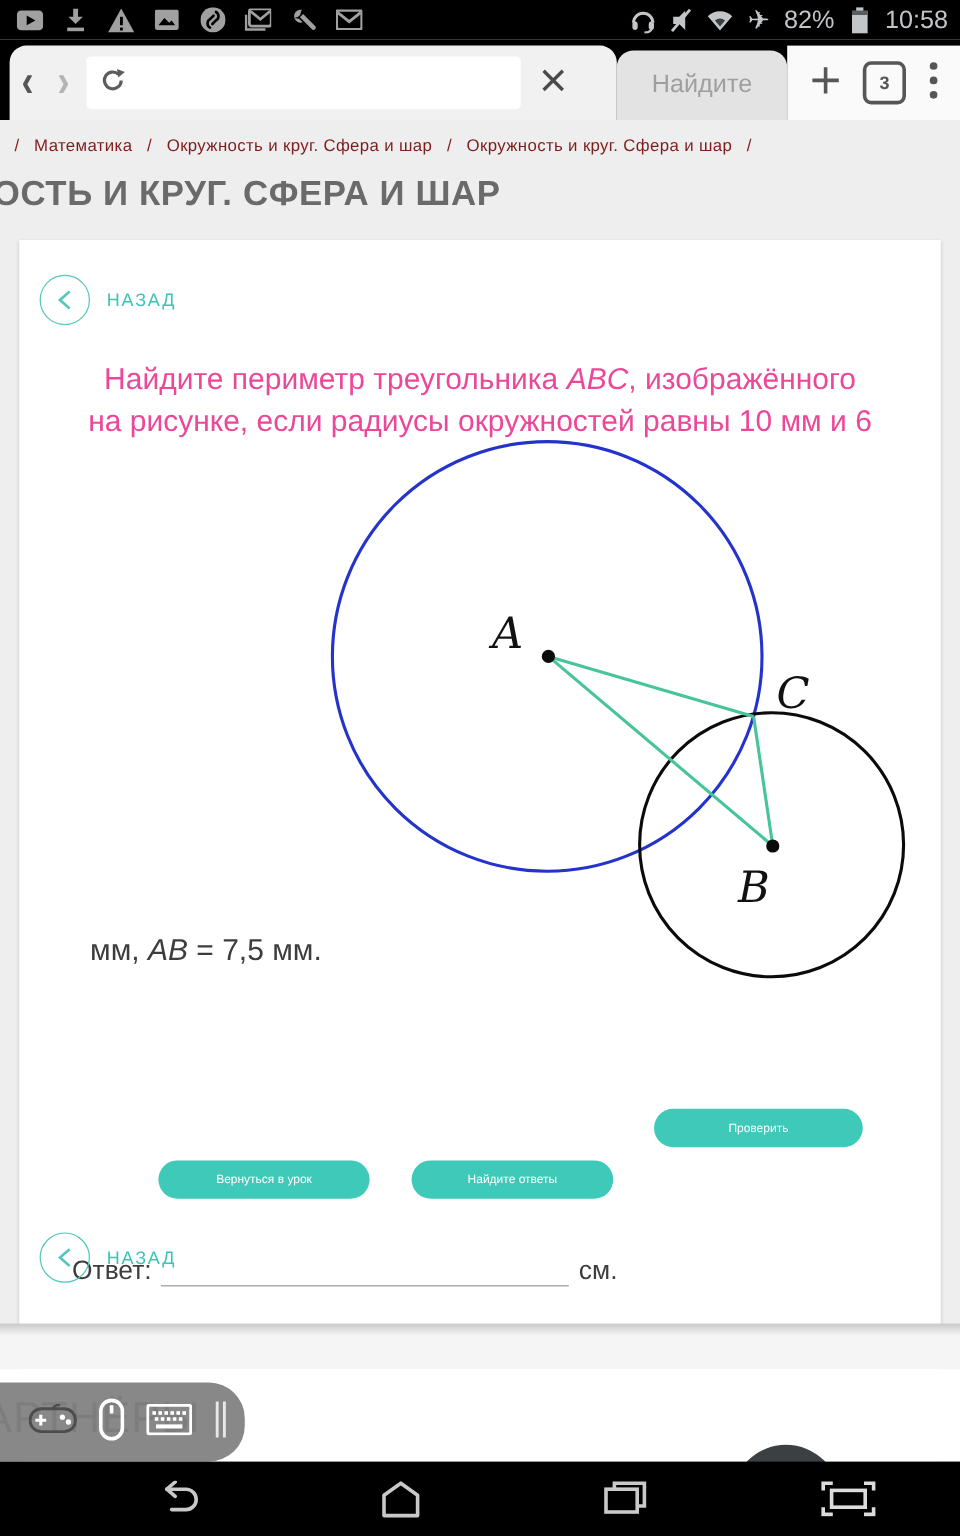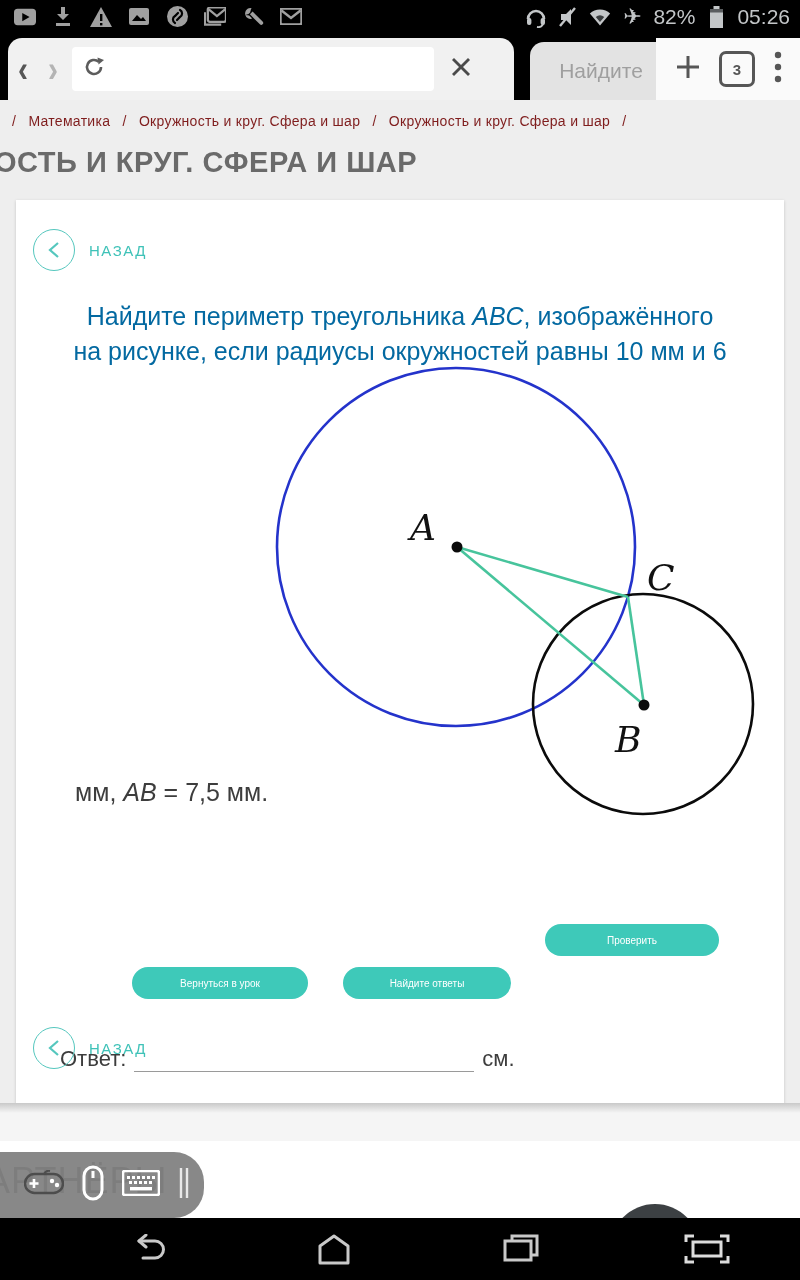--- a/index.html
+++ b/index.html
@@ -9,36 +9,36 @@
   }
   .abs{position:absolute;}
   
   #status-bar{left:0;top:0;width:800px;height:33px;background:#000;display:flex;align-items:center;}
   .sb-left{display:flex;align-items:center;gap:16px;padding-left:14px;color:#a0a0a0;}
   .sb-right{margin-left:auto;display:flex;align-items:center;gap:10px;padding-right:10px;color:#c3c6c8;font-size:21px;}
   .sb-ic{width:22px;height:22px;display:flex;align-items:center;justify-content:center;}
   
   #toolbar{left:0;top:33px;width:800px;height:67px;background:#000;}
   #tab-active{position:absolute;left:8px;top:5px;width:506px;height:62px;background:#f1f1f1;border-radius:14px 14px 0 0;display:flex;align-items:center;}
-  #tab-inactive{position:absolute;left:514px;top:9px;width:142px;height:58px;background:#e3e3e3;border-radius:14px 14px 0 0;display:flex;align-items:center;justify-content:center;color:#9f9f9f;font-size:21px;margin-left:16px;}
+  #tab-inactive{position:absolute;left:514px;top:9px;width:142px;height:58px;background:#e3e3e3;border-radius:14px 14px 0 0;display:flex;align-items:center;justify-content:center;color:#9f9f9f;font-size:21px;}
   #toolbar-right{position:absolute;left:656px;top:5px;width:144px;height:62px;background:#fafafa;display:flex;align-items:center;justify-content:space-evenly;color:#565656;}
   .nav-chev{font-size:30px;line-height:1;padding:0 10px;color:#565656;font-weight:bold;transform:scaleY(1.25);}
   .nav-chev.dis{color:#b4b4b4;}
   #url-box{height:44px;width:362px;background:#fff;border-radius:4px;display:flex;align-items:center;margin-left:4px;}
   #url-text{font-size:21px;color:#3a3a3a;padding-left:14px;white-space:nowrap;overflow:hidden;flex:1;}
   #tab-count-box{width:30px;height:30px;border:3px solid #565656;border-radius:7px;display:flex;align-items:center;justify-content:center;font-size:15px;font-weight:bold;color:#565656;}
   
   #breadcrumb{left:8px;top:113px;width:780px;font-size:14px;color:#7f1d1d;letter-spacing:.3px;}
   #breadcrumb span{margin:0 4px;}
   #page-title{left:-6px;top:146px;font-size:29px;font-weight:bold;color:#6a6a6a;letter-spacing:.5px;white-space:nowrap;}
   #card{left:16px;top:200px;width:768px;height:1026px;background:#fff;box-shadow:0 1px 3px rgba(0,0,0,.18);}
   .back-btn{position:absolute;display:flex;align-items:center;cursor:pointer;}
   .back-circle{width:40px;height:40px;border:1.5px solid #55c7be;border-radius:50%;display:flex;align-items:center;justify-content:center;}
   .back-label{margin-left:14px;color:#3fc2b8;font-size:15px;letter-spacing:1.5px;}
-  .problem-line{position:absolute;width:768px;text-align:center;font-size:25px;color:#0369a1;}
+  .problem-line{position:absolute;width:768px;text-align:center;font-size:25px;color:#ec4899;}
   .problem-line i, .answer-line i{font-style:italic;}
   #problem-line3{position:absolute;left:59px;top:578px;font-size:25px;color:#3d3d3d;text-align:left;width:auto;}
   #answer-row{position:absolute;left:44px;top:843px;display:flex;align-items:flex-end;font-size:22px;color:#3d3d3d;}
   #answer-input{width:336px;border:none;border-bottom:1.5px solid #9a9a9a;outline:none;font-size:20px;height:26px;margin:0 8px;background:transparent;}
   .pill-btn{position:absolute;height:32px;border:none;border-radius:16px;background:#3ec9b9;color:#fff;font-size:10px;font-family:"Liberation Sans",sans-serif;cursor:pointer;}
   
   #footer-band{left:0;top:1103px;width:800px;height:38px;background:#f5f5f5;}
   #footer-shadow{left:0;top:1103px;width:800px;height:10px;background:linear-gradient(to bottom,rgba(0,0,0,.18),rgba(0,0,0,0));}
   #white-zone{left:0;top:1141px;width:800px;height:77px;background:#fff;}
   #partners-text{left:-14px;top:1160px;font-size:36px;color:#2c2c2c;letter-spacing:1px;}
@@ -126,21 +126,21 @@
     </span>
     <span class="sb-ic" style="font-size:22px;color:#c3c6c8;">✈</span>
     <span>82%</span>
     <span class="sb-ic">
       <svg width="15" height="22" viewBox="0 0 15 22">
           <rect x="4.5" y="0" width="6" height="3" fill="#c3c6c8"></rect>
           <rect x="1" y="3" width="13" height="19" fill="#c3c6c8"></rect>
           <rect x="1" y="3" width="13" height="3.5" fill="#5a5d5f"></rect>
         </svg>
     </span>
-    <span>05:26</span>
+    <span>10:58</span>
   </div>
 </div>
 
 <div id="toolbar" class="abs">
   <div id="tab-active">
     <span class="nav-chev">‹</span>
     <span class="nav-chev dis">›</span>
     <div id="url-box">
       <span style="padding:0 10px;">
         <svg width="24" height="24" viewBox="0 0 24 24" fill="none" stroke="#5c5c5c" stroke-width="2.6">

